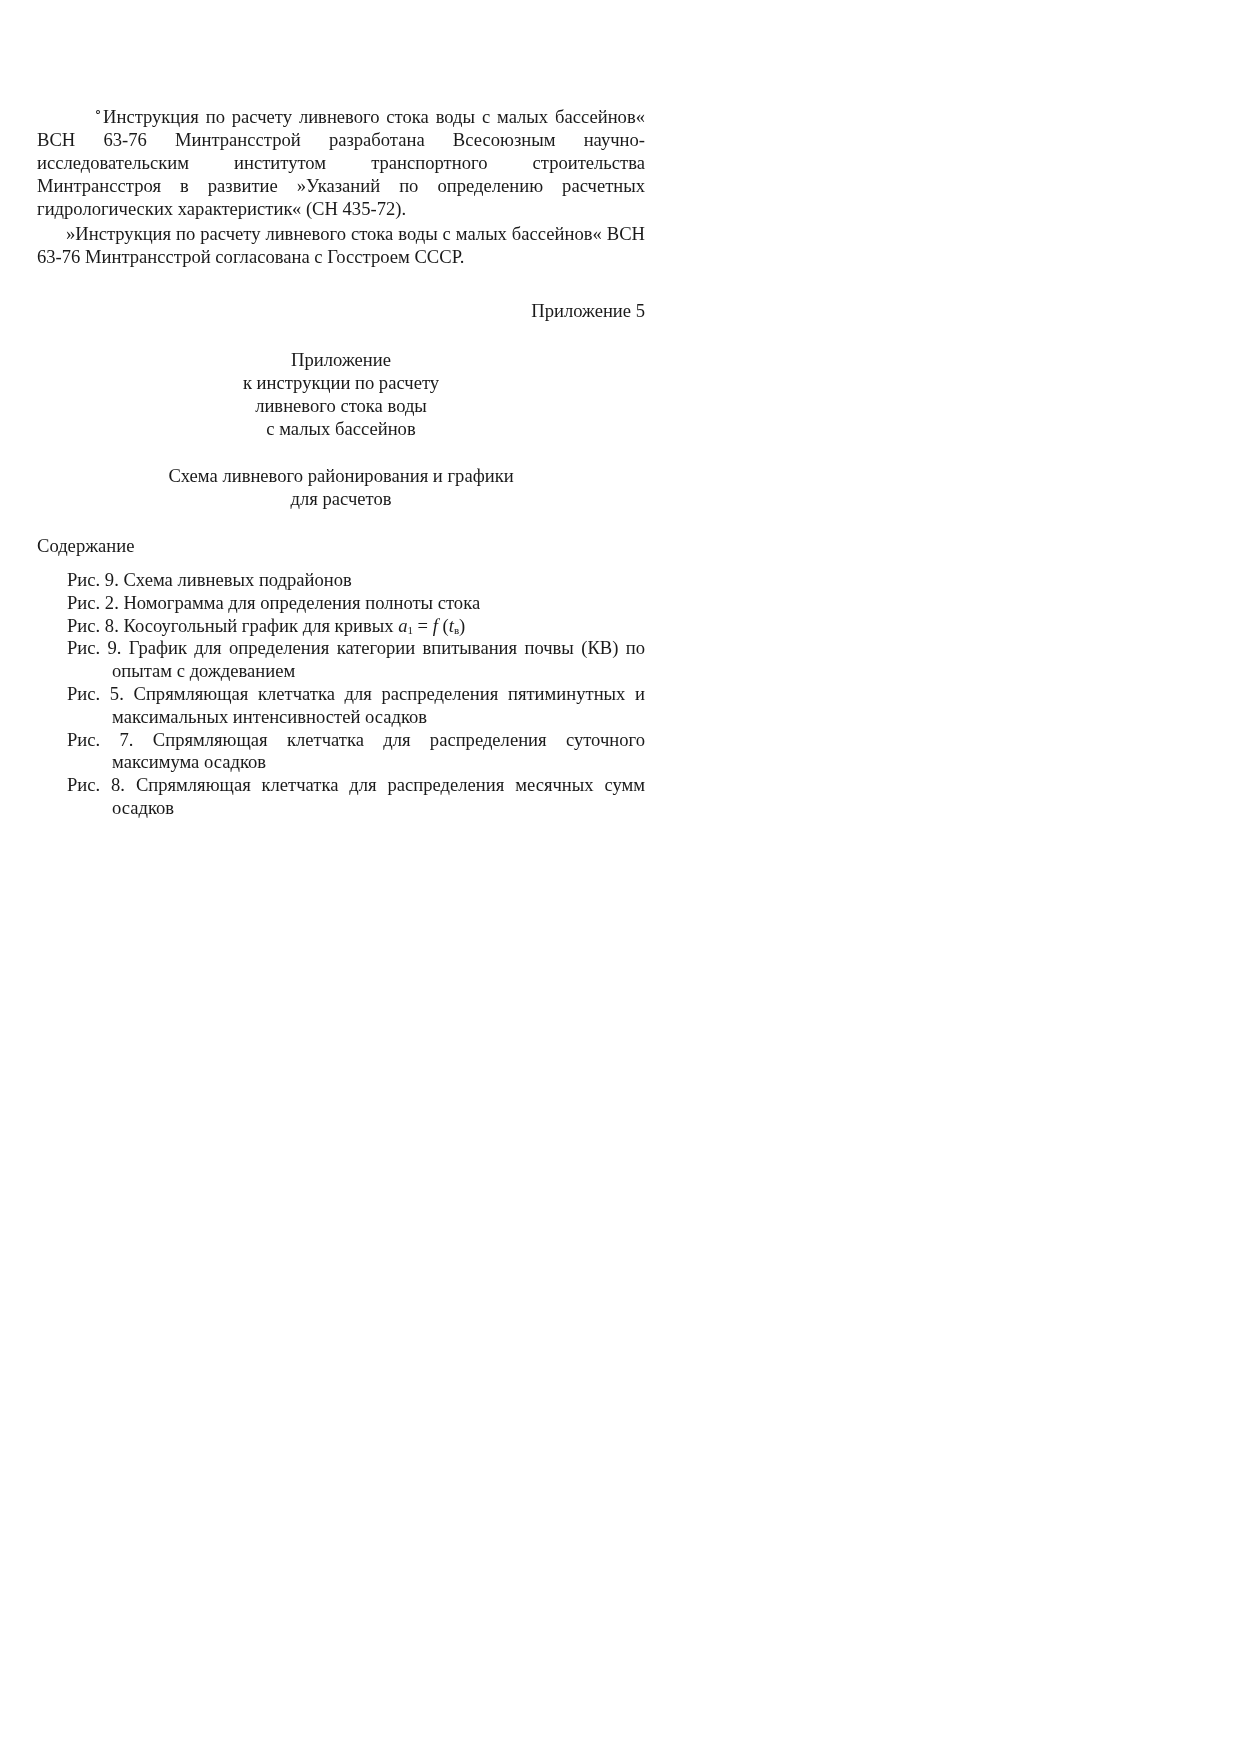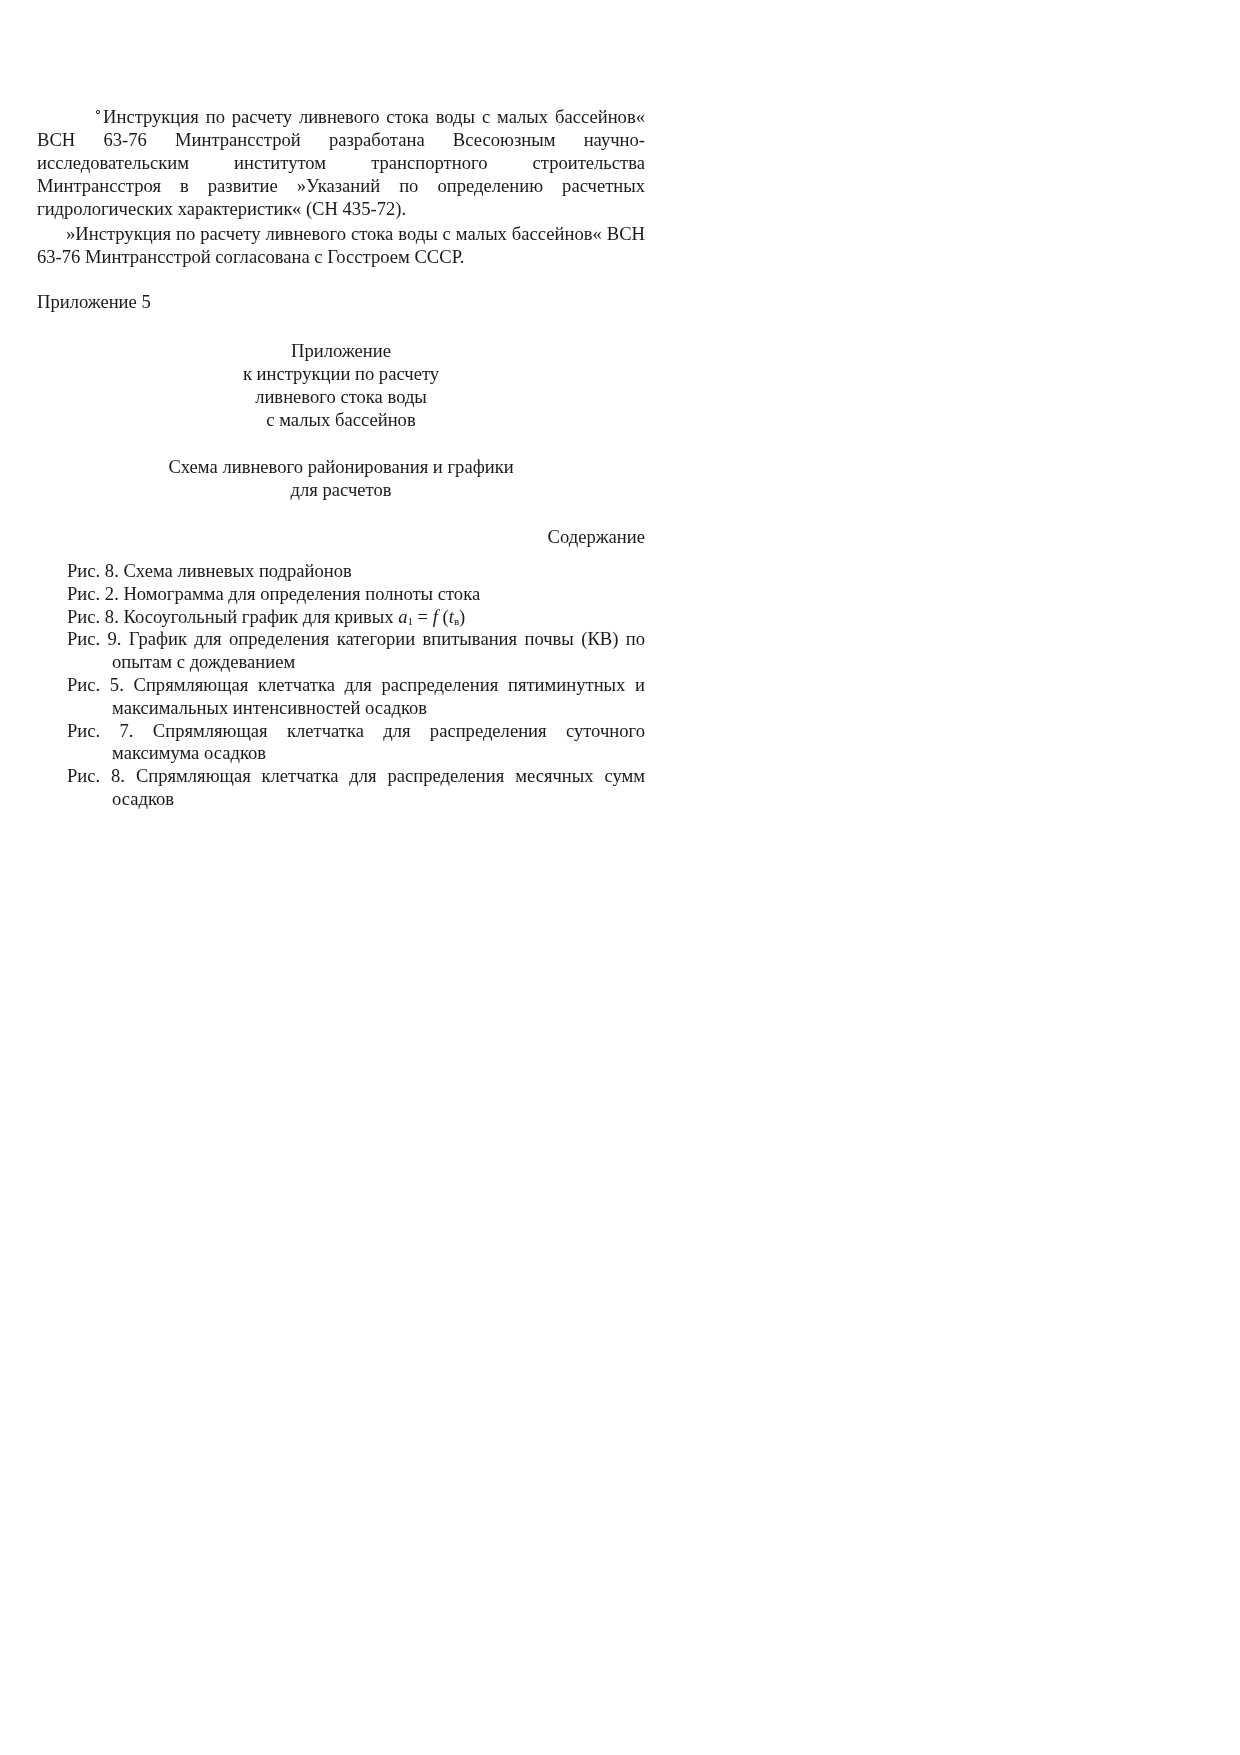--- a/index.html
+++ b/index.html
@@ -29,37 +29,38 @@
     }
     .bullet {
       display: inline-block;
       font-family: "DejaVu Sans", sans-serif;
       font-size: 12px;
       font-weight: bold;
       vertical-align: 4px;
       margin-right: 2px;
     }
     .appendix-label {
-      margin: 22px 0 0 0;
+      text-align: right;
+      margin: 31px 0 0 0;
       line-height: 23px;
     }
     .appendix-block {
       text-align: center;
       margin: 26px 0 0 0;
       padding-left: 0;
       width: 608px;
     }
     .appendix-block div { line-height: 23px; }
     .schema-title {
       text-align: center;
       margin-top: 24px;
     }
     .schema-title div { line-height: 23px; }
     .contents-title {
-      text-align: right;
+      text-align: left;
       margin-top: 24px;
     }
     .toc {
       list-style: none;
       margin: 12px 0 0 30px;
       padding: 0;
     }
     .toc li {
       text-align: justify;
       text-align-last: left;
@@ -94,21 +95,21 @@
   </div>
 
   <div class="schema-title">
     <div>Схема ливневого районирования и графики</div>
     <div>для расчетов</div>
   </div>
 
   <div class="contents-title">Содержание</div>
 
   <ul class="toc">
-    <li><span>Рис. 8. Схема ливневых подрайонов</span></li>
+    <li><span>Рис. 9. Схема ливневых подрайонов</span></li>
     <li><span>Рис. 2. Номограмма для определения полноты стока</span></li>
     <li><span>Рис. 8. Косоугольный график для кривых </span><span><span class="ital">a</span><sub>1</sub><span> = </span><span class="ital">f</span><span> (</span><span class="ital">t</span><sub>в</sub><span>)</span></span></li>
     <li><span>Рис. 9. График для определения категории впитывания почвы (КВ) по опытам с дождеванием</span></li>
     <li><span>Рис. 5. Спрямляющая клетчатка для распределения пятиминутных и максимальных интенсивностей осадков</span></li>
     <li><span>Рис. 7. Спрямляющая клетчатка для распределения суточного максимума осадков</span></li>
     <li><span>Рис. 8. Спрямляющая клетчатка для распределения месячных сумм осадков</span></li>
   </ul>
 
 </div>
 

